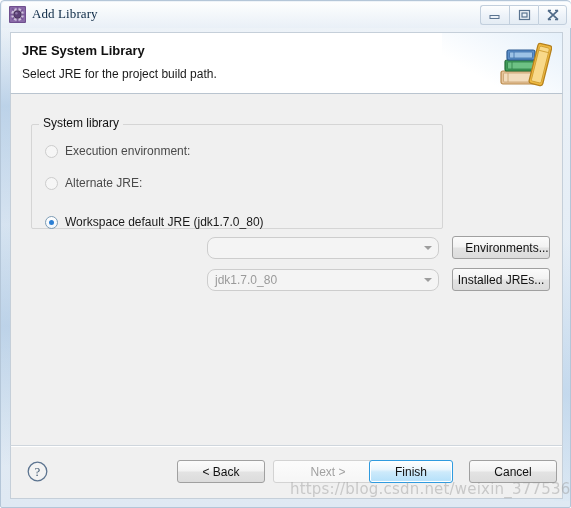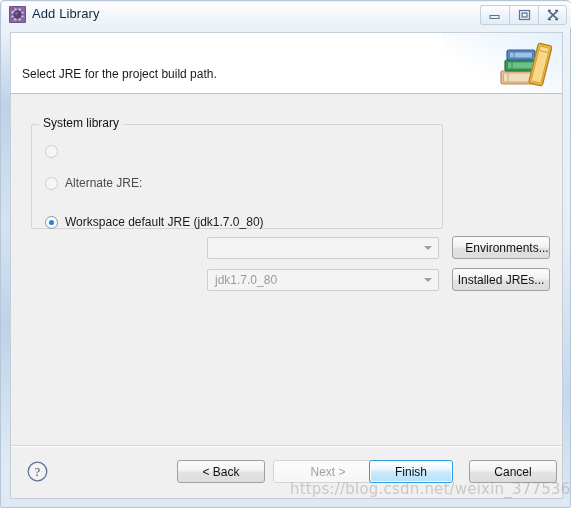--- a/index.html
+++ b/index.html
@@ -49,20 +49,21 @@
   #title-icon {
     position: absolute; left: 7px; top: 4px;
     width: 17px; height: 17px;
   }
   #title-text {
     position: absolute; left: 30px; top: 4px;
     font-size: 13px;
     color: #0d2a46;
     letter-spacing: .1px;
     white-space: nowrap;
+    font-family: Liberation Serif, serif;
   }
   #wincontrols {
     position: absolute; right: 4px; top: 3px;
     display: flex;
     height: 21px;
   }
   .winbtn {
     width: 29px; height: 20px;
     box-sizing: border-box;
     border: 1px solid #c2cfdd;
@@ -156,21 +157,21 @@
   .opt-label { margin-left: 7px; font-size: 12px; color: #1a1a1a; white-space: nowrap;}
   .opt-label.dim { color: #4a4a4a; }
 
   
   .combo {
     position: absolute;
     height: 22px;
     box-sizing: border-box;
     background: #f4f4f4;
     border: 1px solid #cdcdcd;
-    border-radius: 2px;
+    border-radius: 8px;
   }
   .combo .combo-text {
     position: absolute; left: 7px; top: 3px;
     font-size: 12px; color: #9a9a9a;
     white-space: nowrap;
   }
   .combo .combo-arrow {
     position: absolute; right: 1px; top: 1px;
     width: 18px; height: 18px;
     display: flex; align-items: center; justify-content: center;
@@ -280,20 +281,21 @@
         <svg width="14" height="12" viewBox="0 0 14 12">
           <path d="M2,1.4 L12,10.6 M12,1.4 L2,10.6" stroke="#4f6a88" stroke-width="1.7" fill="none"></path>
           <path d="M2,1.4 L5,1.4 M9,1.4 L12,1.4 M2,10.6 L5,10.6 M9,10.6 L12,10.6" stroke="#4f6a88" stroke-width="1.2"></path>
         </svg>
       </div>
     </div>
   </div>
 
   <div id="header">
     <div id="header-sheen"></div>
+    <div id="header-title">JRE System Library</div>
     <div id="header-subtitle">Select JRE for the project build path.</div>
     <span id="header-icon">
       <svg width="56" height="52" viewBox="0 0 56 52">
 
         <g>
           <rect x="5" y="33" width="36" height="13" rx="2" fill="#e7c49a" stroke="#b8894d" stroke-width="1.2"></rect>
           <rect x="7.5" y="35" width="31" height="9" rx="1" fill="#f2dcbd" stroke="#c79f6d" stroke-width=".8"></rect>
           <line x1="12" y1="35" x2="12" y2="44" stroke="#c79f6d" stroke-width=".8"></line>
         </g>
 
@@ -318,20 +320,21 @@
     </span>
   </div>
 
   <div id="body-panel">
 
     <div id="groupbox"></div>
     <div id="groupbox-label">System library</div>
 
     <div class="opt-row" style="left:34px; top:46px;">
       <span class="radio disabled"></span>
+      <span class="opt-label dim">Execution environment:</span>
     </div>
     <div class="combo" style="left:196px; top:143px; width:232px;">
       <span class="combo-text"></span>
       <span class="combo-arrow">
           <span class="arrow-tri"></span>
         </span>
     </div>
     <div class="pushbtn" style="left:441px; top:142px; width:98px;padding-left:12px;">Environments...</div>
 
     <div class="opt-row" style="left:34px; top:78px;">

